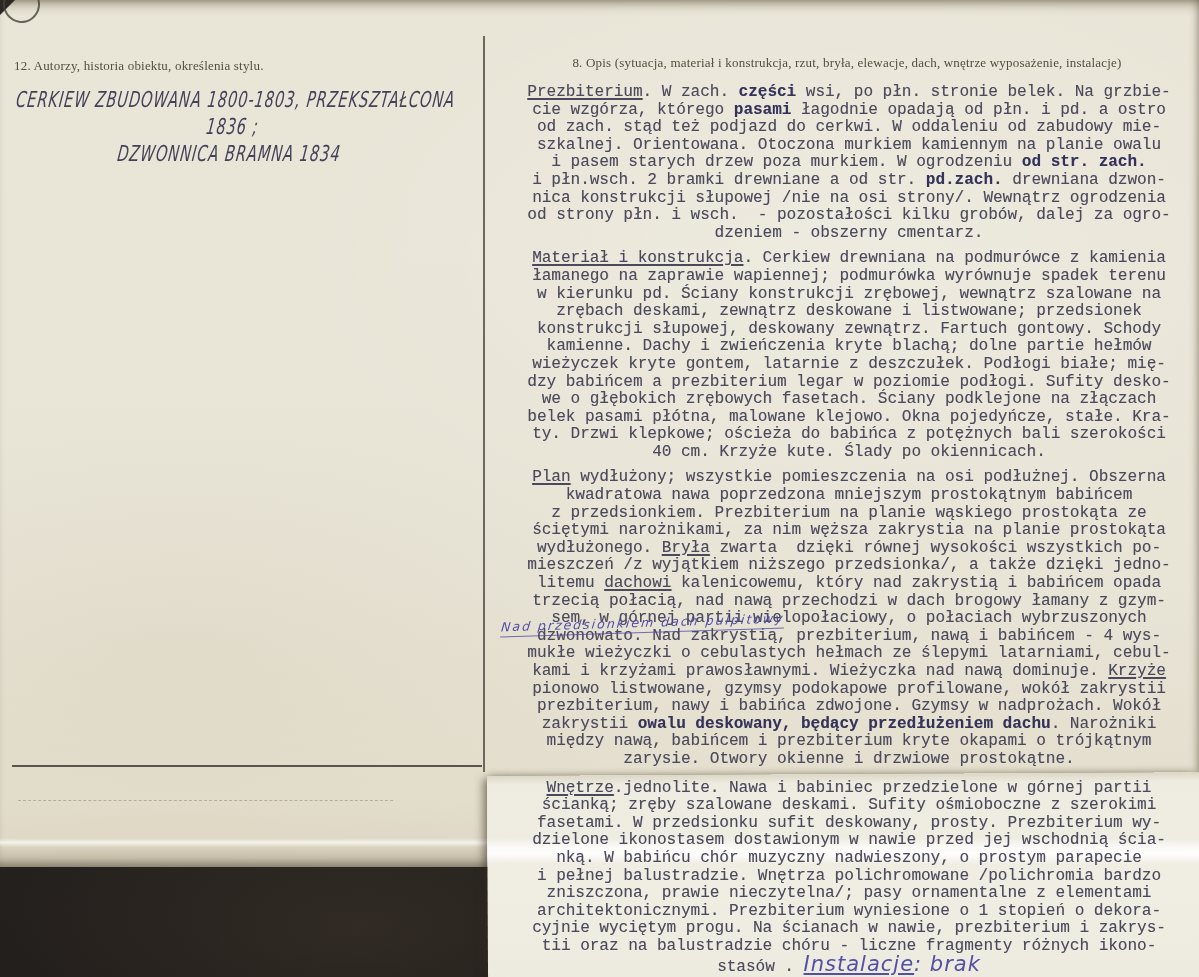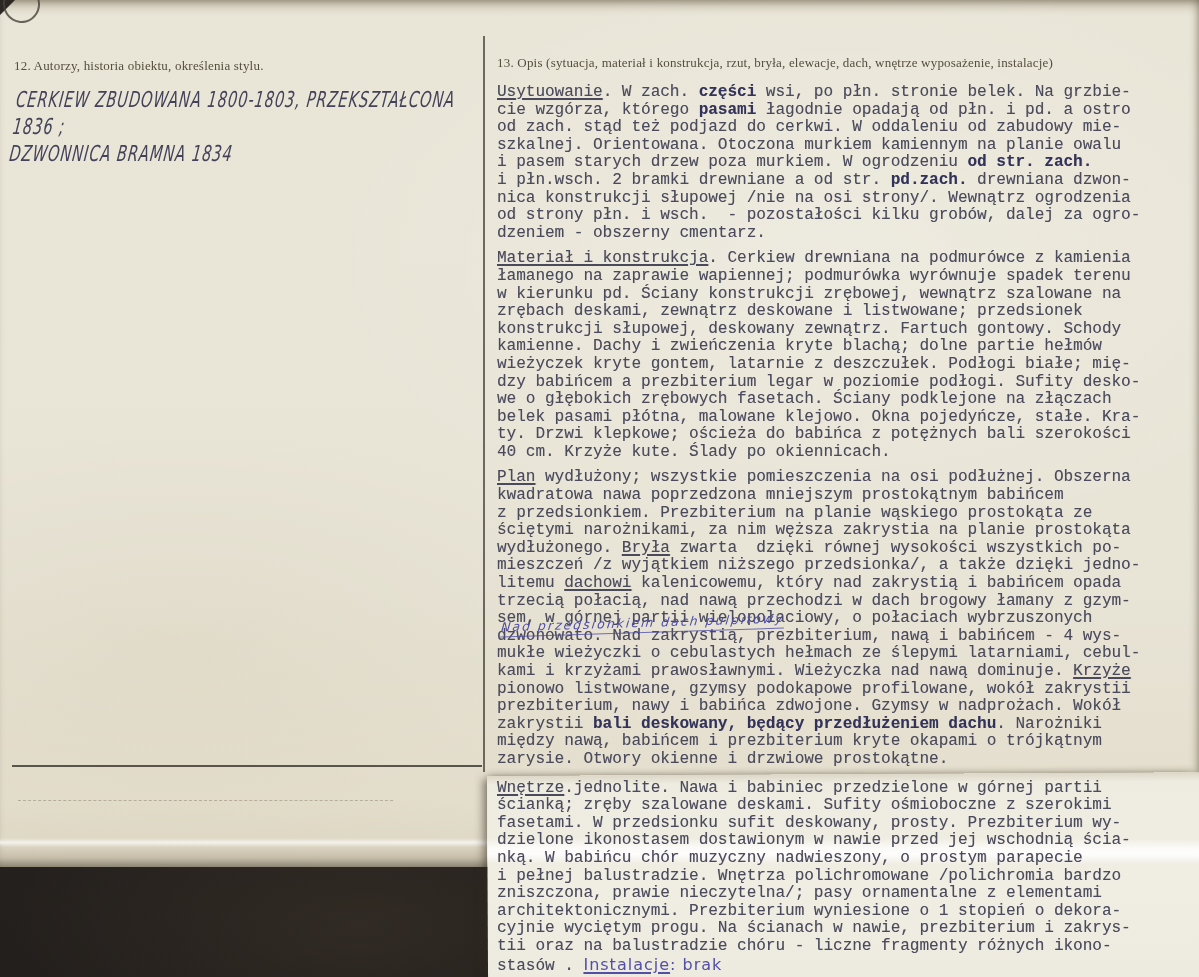--- a/index.html
+++ b/index.html
@@ -1,19 +1,19 @@
 <!DOCTYPE html>
 <html><head>
 <meta charset="utf-8">
 <style>
   html,body{margin:0;padding:0;background:#1f1b18;}
   .stage{position:relative;width:1199px;height:977px;overflow:hidden;
          background:
            radial-gradient(500px 220px at 30% 95%, rgba(90,75,60,.25), transparent 70%),
-           linear-gradient(180deg,#2b2622 0,#282420 60%,#231f1c 100%);}
+           linear-gradient(180deg,#2b2622 0,#282420 60%,#231f1c 100%); text-align: center;}
   
   .paper-main{position:absolute;left:0;top:0;width:1199px;height:867px;z-index:1;
       background:
         radial-gradient(900px 500px at 70% 30%, rgba(255,255,255,.22), transparent 60%),
         radial-gradient(700px 320px at 15% 75%, rgba(186,172,138,.14), transparent 70%),
         linear-gradient(180deg,#d6d0be 0,#e9e5d7 16px,#e8e4d6 68%,#e4decd 92%,#dcd5c2 100%);
       box-shadow:inset -5px 0 8px -4px rgba(86,74,56,.55), inset 0 7px 9px -5px rgba(86,74,56,.5);}
   .paper-main::before{content:"";position:absolute;left:0;bottom:20px;width:100%;height:9px;
       background:linear-gradient(180deg,rgba(255,255,255,0),rgba(255,255,255,.65),rgba(255,255,255,0));}
   .paper-main::after{content:"";position:absolute;left:0;bottom:0;width:100%;height:22px;
@@ -47,21 +47,21 @@
       transform:skewX(-7deg) scaleX(.66);transform-origin:left top;}
   
   .typed-text{position:absolute;left:497px;top:84px;width:704px;z-index:5;
       font-family:"Liberation Mono","DejaVu Sans Mono",monospace;
       font-size:16px;line-height:17.6px;color:#4a4a5c;
       text-shadow:.3px 0 0 rgba(74,74,92,.35);}
   .para{margin:0 0 8px 0;white-space:pre-wrap;position:relative;}
   .para-wnetrze{margin-top:11px;}
   .seg-u{text-decoration:underline;text-underline-offset:2px;text-decoration-thickness:1.5px;}
   .seg-b{font-weight:bold;color:#32325a;}
-  .seg-hw{font-family:"DejaVu Sans",sans-serif;font-size:16px;
+  .seg-hw{font-family:"DejaVu Sans",sans-serif;font-style:italic;font-size:21px;
       color:#524fa6;letter-spacing:1px;text-shadow:none;}
   .seg-insert{position:absolute;left:4px;top:145px;white-space:nowrap;
       font-family:"DejaVu Sans",sans-serif;font-style:italic;font-size:12.5px;
       color:#4f4da8;letter-spacing:2px;border-bottom:1px solid rgba(79,77,168,.8);
       transform:rotate(-1.8deg) skewX(-8deg);text-shadow:none;}
 </style>
 </head>
 <body>
 
 <div class="stage">
@@ -74,29 +74,29 @@
     <div class="ghost-line"></div>
 
     <div class="field-label label-left">12. Autorzy, historia obiektu, określenia stylu.</div>
 
     <div class="hw-note">
         <div>CERKIEW ZBUDOWANA 1800-1803, PRZEKSZTAŁCONA</div>
         <div>1836 ;</div>
         <div>DZWONNICA BRAMNA 1834</div>
       </div>
 
-    <div class="field-label label-right">13. Opis (sytuacja, materiał i konstrukcja, rzut, bryła, elewacje, dach, wnętrze wyposażenie, instalacje)</div>
+    <div class="field-label label-right">8. Opis (sytuacja, materiał i konstrukcja, rzut, bryła, elewacje, dach, wnętrze wyposażenie, instalacje)</div>
   </div>
 
   <div class="paper-lower">
     <div class="crease"></div>
   </div>
 
   <div class="typed-text">
-    <p class="para"><span class="seg-u">Usytuowanie</span><span>. W zach. </span><span class="seg-b">części</span><span> wsi, po płn. stronie belek. Na grzbie-
+    <p class="para"><span class="seg-u">Prezbiterium</span><span>. W zach. </span><span class="seg-b">części</span><span> wsi, po płn. stronie belek. Na grzbie-
 cie wzgórza, którego </span><span class="seg-b">pasami</span><span> łagodnie opadają od płn. i pd. a ostro
 od zach. stąd też podjazd do cerkwi. W oddaleniu od zabudowy mie-
 szkalnej. Orientowana. Otoczona murkiem kamiennym na planie owalu
 i pasem starych drzew poza murkiem. W ogrodzeniu </span><span class="seg-b">od str. zach.</span><span>
 i płn.wsch. 2 bramki drewniane a od str. </span><span class="seg-b">pd.zach.</span><span> drewniana dzwon-
 nica konstrukcji słupowej /nie na osi strony/. Wewnątrz ogrodzenia
 od strony płn. i wsch.  - pozostałości kilku grobów, dalej za ogro-
 dzeniem - obszerny cmentarz.</span></p>
     <p class="para"><span class="seg-u">Materiał i konstrukcja</span><span>. Cerkiew drewniana na podmurówce z kamienia
 łamanego na zaprawie wapiennej; podmurówka wyrównuje spadek terenu
@@ -117,21 +117,21 @@
 wydłużonego. </span><span class="seg-u">Bryła</span><span> zwarta  dzięki równej wysokości wszystkich po-
 mieszczeń /z wyjątkiem niższego przedsionka/, a także dzięki jedno-
 litemu </span><span class="seg-u">dachowi</span><span> kalenicowemu, który nad zakrystią i babińcem opada
 trzecią połacią, nad nawą przechodzi w dach brogowy łamany z gzym-
 sem, w górnej partii wielopołaciowy, o połaciach wybrzuszonych
 dzwonowato. Nad zakrystią, prezbiterium, nawą i babińcem - 4 wys-
 mukłe wieżyczki o cebulastych hełmach ze ślepymi latarniami, cebul-
 kami i krzyżami prawosławnymi. Wieżyczka nad nawą dominuje. </span><span class="seg-u">Krzyże</span><span>
 pionowo listwowane, gzymsy podokapowe profilowane, wokół zakrystii
 prezbiterium, nawy i babińca zdwojone. Gzymsy w nadprożach. Wokół
-zakrystii </span><span class="seg-b">bali deskowany, będący przedłużeniem dachu</span><span>. Narożniki
+zakrystii </span><span class="seg-b">owalu deskowany, będący przedłużeniem dachu</span><span>. Narożniki
 między nawą, babińcem i prezbiterium kryte okapami o trójkątnym
 zarysie. Otwory okienne i drzwiowe prostokątne.</span><span class="seg-hw seg-insert">Nad przedsionkiem dach pulpitowy</span></p>
     <p class="para para-wnetrze"><span class="seg-u">Wnętrze</span><span>.jednolite. Nawa i babiniec przedzielone w górnej partii
 ścianką; zręby szalowane deskami. Sufity ośmioboczne z szerokimi
 fasetami. W przedsionku sufit deskowany, prosty. Prezbiterium wy-
 dzielone ikonostasem dostawionym w nawie przed jej wschodnią ścia-
 nką. W babińcu chór muzyczny nadwieszony, o prostym parapecie
 i pełnej balustradzie. Wnętrza polichromowane /polichromia bardzo
 zniszczona, prawie nieczytelna/; pasy ornamentalne z elementami
 architektonicznymi. Prezbiterium wyniesione o 1 stopień o dekora-

